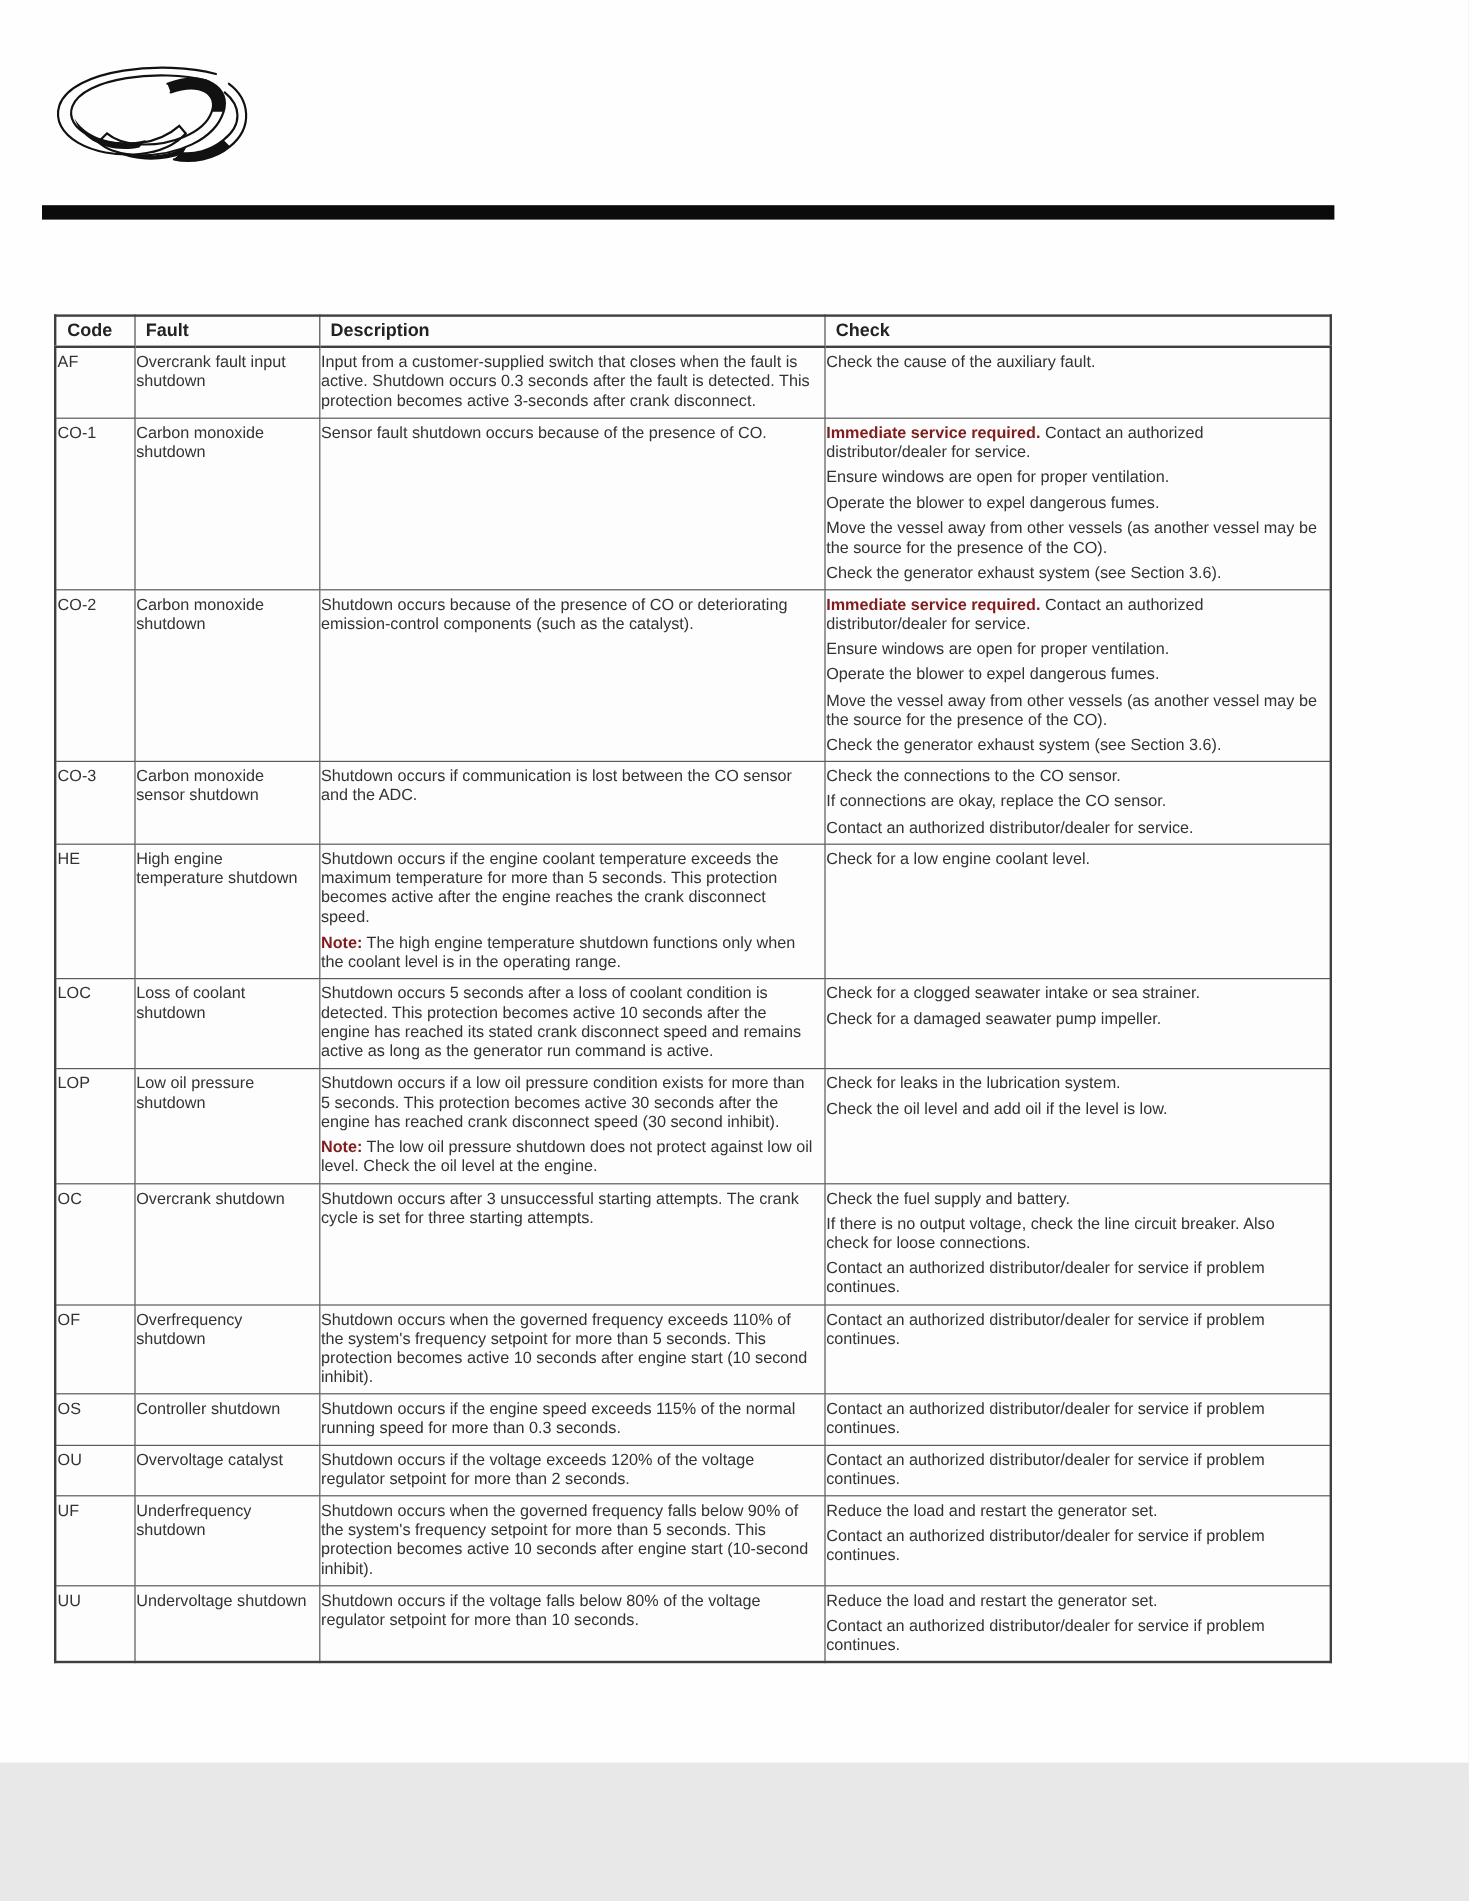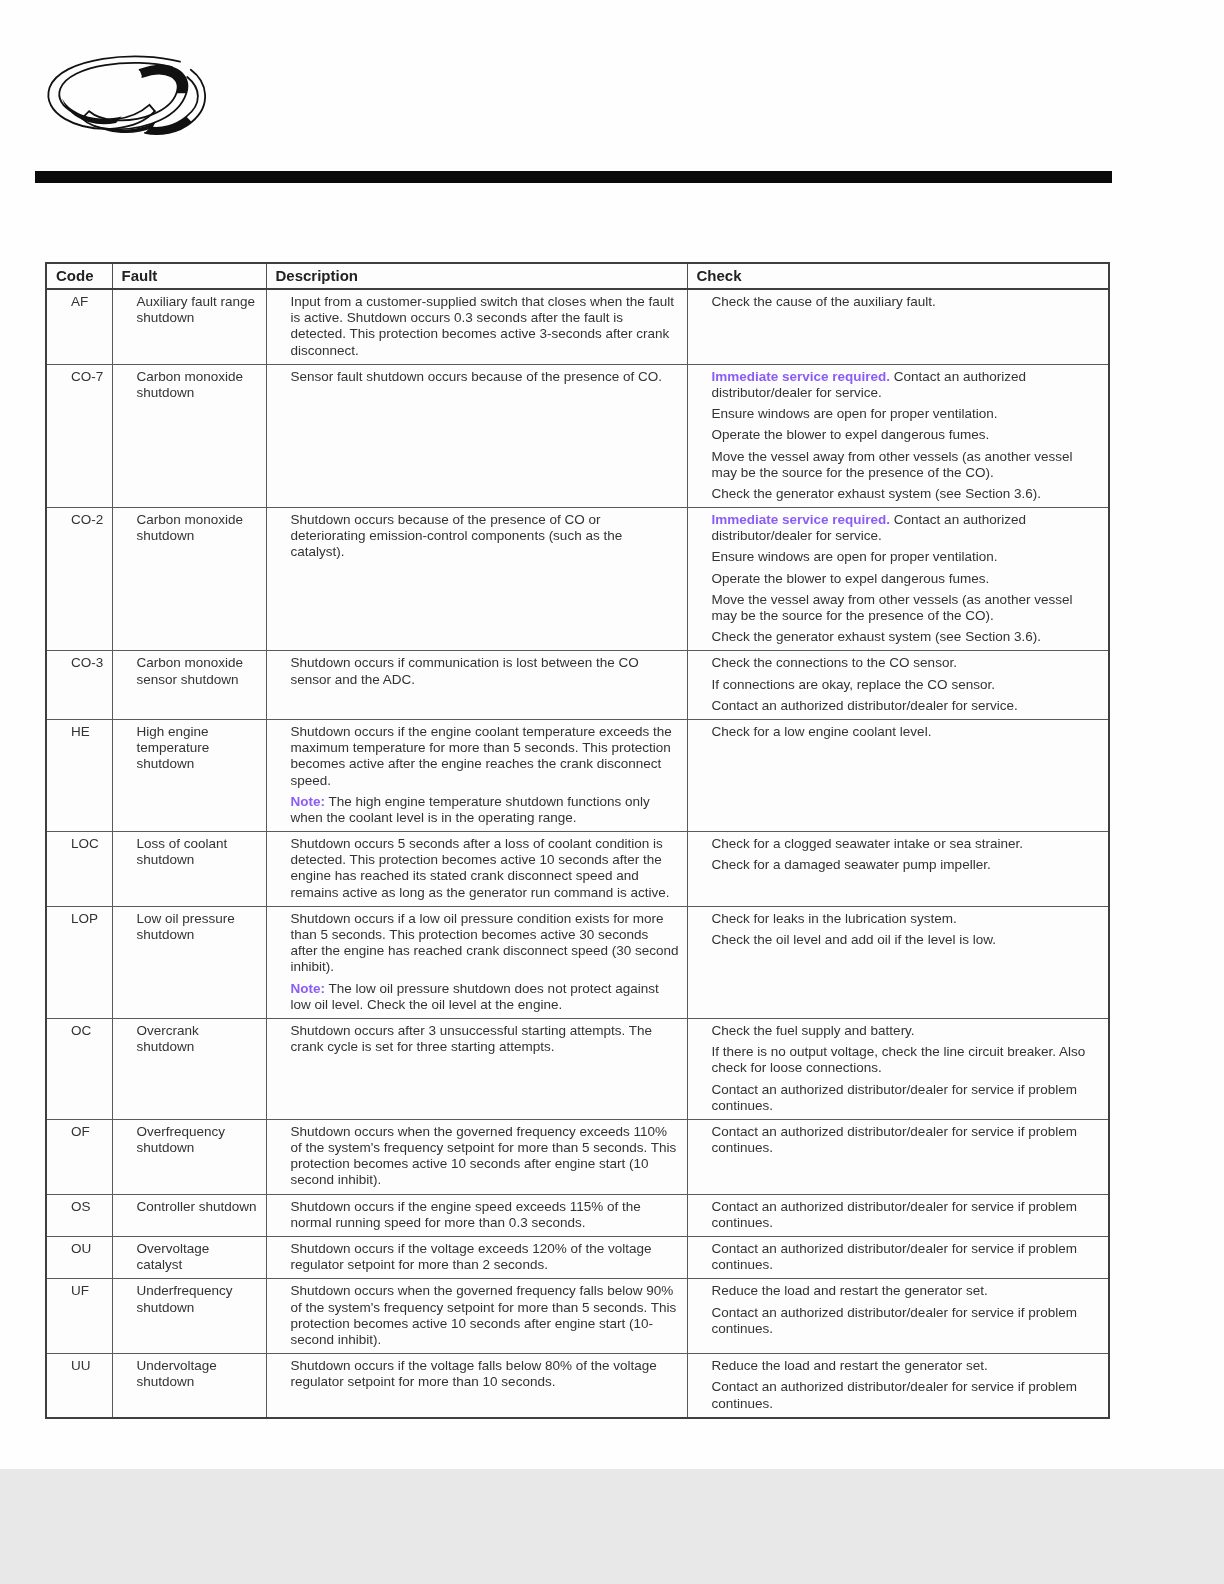--- a/index.html
+++ b/index.html
@@ -23,27 +23,27 @@
   }
   table.fault-table th{
     border:1px solid #4e4e4e;border-bottom:2px solid #3f3f3f;
     text-align:left;font-size:15px;font-weight:bold;color:#222;
     padding:3px 9px 4px 9px;
   }
   table.fault-table td{
     border:1px solid #5a5a5a;
     vertical-align:top;
     font-size:13.5px;line-height:1.2;
-    padding:4px 8px 5px 24px;
+    padding:4px 8px 5px 1px;
     color:#333;
   }
   td.code-cell{font-size:13.5px;color:#3a3a3a;}
   td p{margin:0 0 5px 0;}
   td p:last-child{margin-bottom:0;}
-  td p b{color:#8b5cf6;}
+  td p b{color:#7f1d1d;}
   .footer-link-rule{position:absolute;left:127px;top:1570px;width:142px;height:3px;background:#1c1c9c;}
 </style>
 </head>
 <body>
 
 <div class="page">
 
   <div class="logo">
     <svg viewBox="0 0 190 100" fill="none" stroke="#111" stroke-width="2" stroke-linecap="round">
 
@@ -79,30 +79,30 @@
       <tr>
         <th>Code</th>
         <th>Fault</th>
         <th>Description</th>
         <th>Check</th>
       </tr>
     </thead>
     <tbody id="rows">
         <tr>
           <td class="code-cell">AF</td>
-          <td>Auxiliary fault range shutdown</td>
+          <td>Overcrank fault input shutdown</td>
           <td>
             <p>Input from a customer-supplied switch that closes when the fault is active.  Shutdown occurs 0.3 seconds after the fault is detected.  This protection becomes active 3-seconds after crank disconnect.</p>
           </td>
           <td>
             <p>Check the cause of the auxiliary fault.</p>
           </td>
         </tr>
         <tr>
-          <td class="code-cell">CO-7</td>
+          <td class="code-cell">CO-1</td>
           <td>Carbon monoxide shutdown</td>
           <td>
             <p>Sensor fault shutdown occurs because of the presence of CO.</p>
           </td>
           <td>
             <p><b>Immediate service required.</b>  Contact an authorized distributor/dealer for service.</p>
             <p>Ensure windows are open for proper ventilation.</p>
             <p>Operate the blower to expel dangerous fumes.</p>
             <p>Move the vessel away from other vessels (as another vessel may be the source for the presence of the CO).</p>
             <p>Check the generator exhaust system (see Section 3.6).</p>

